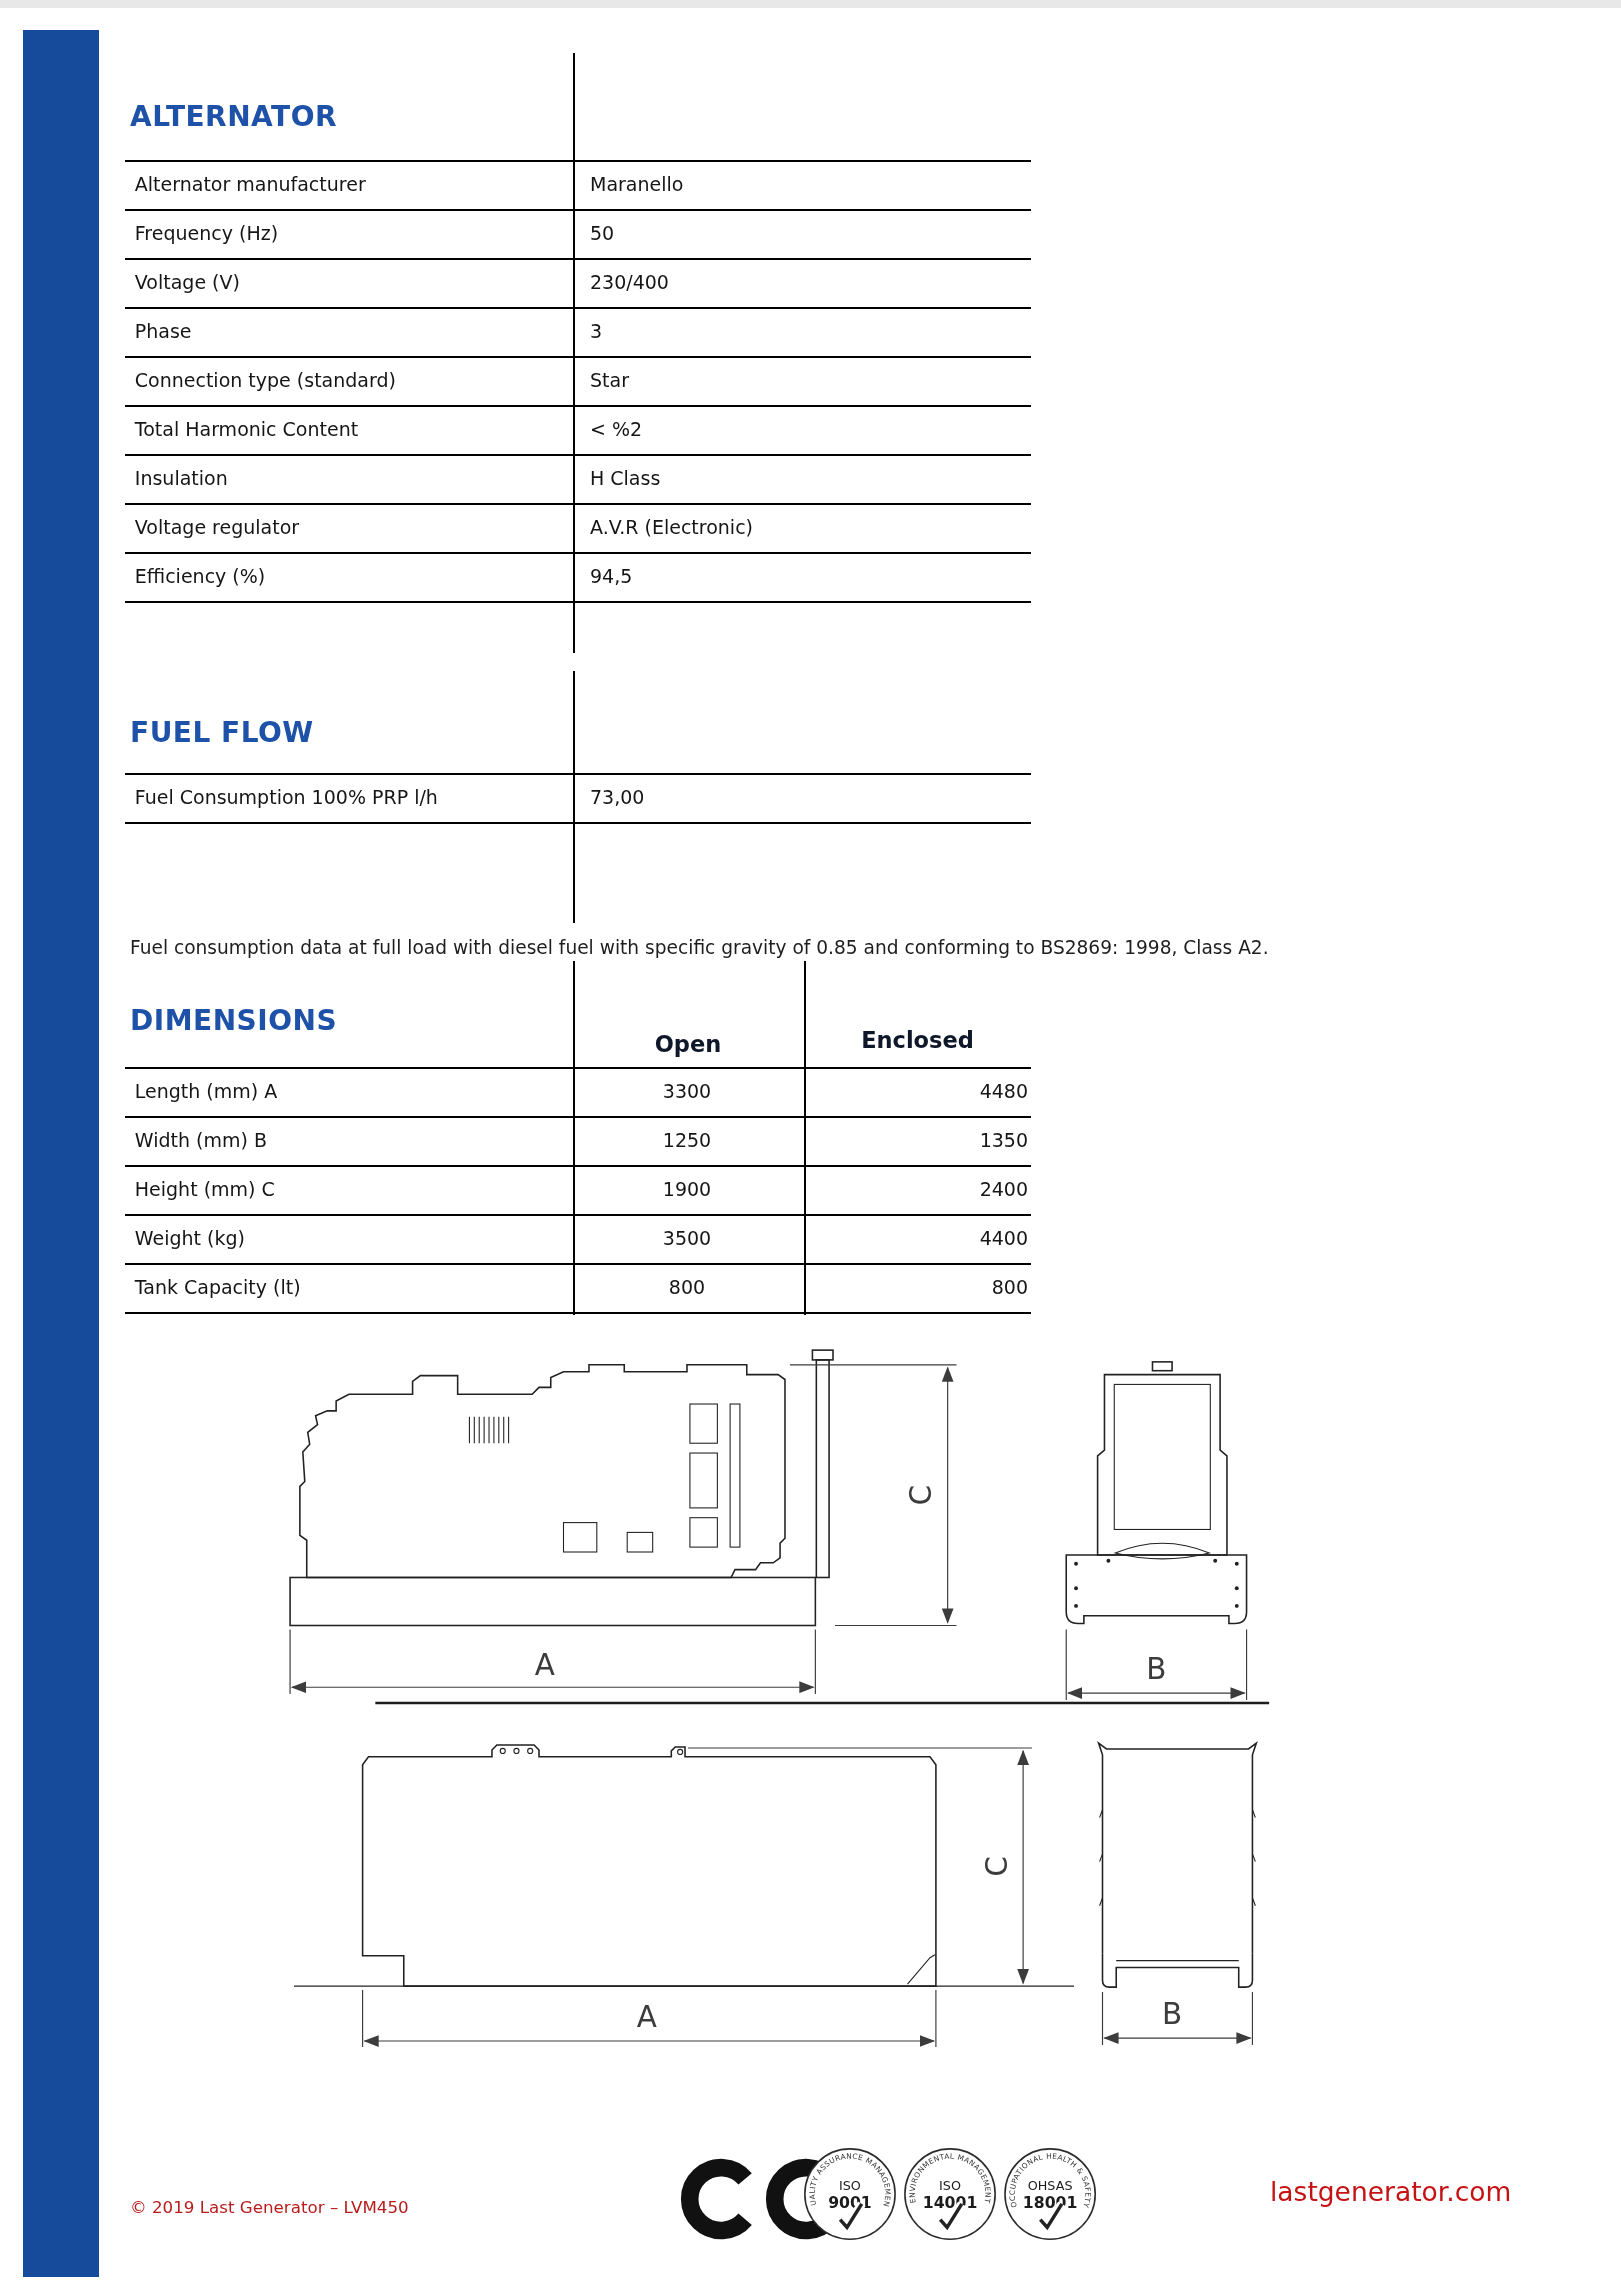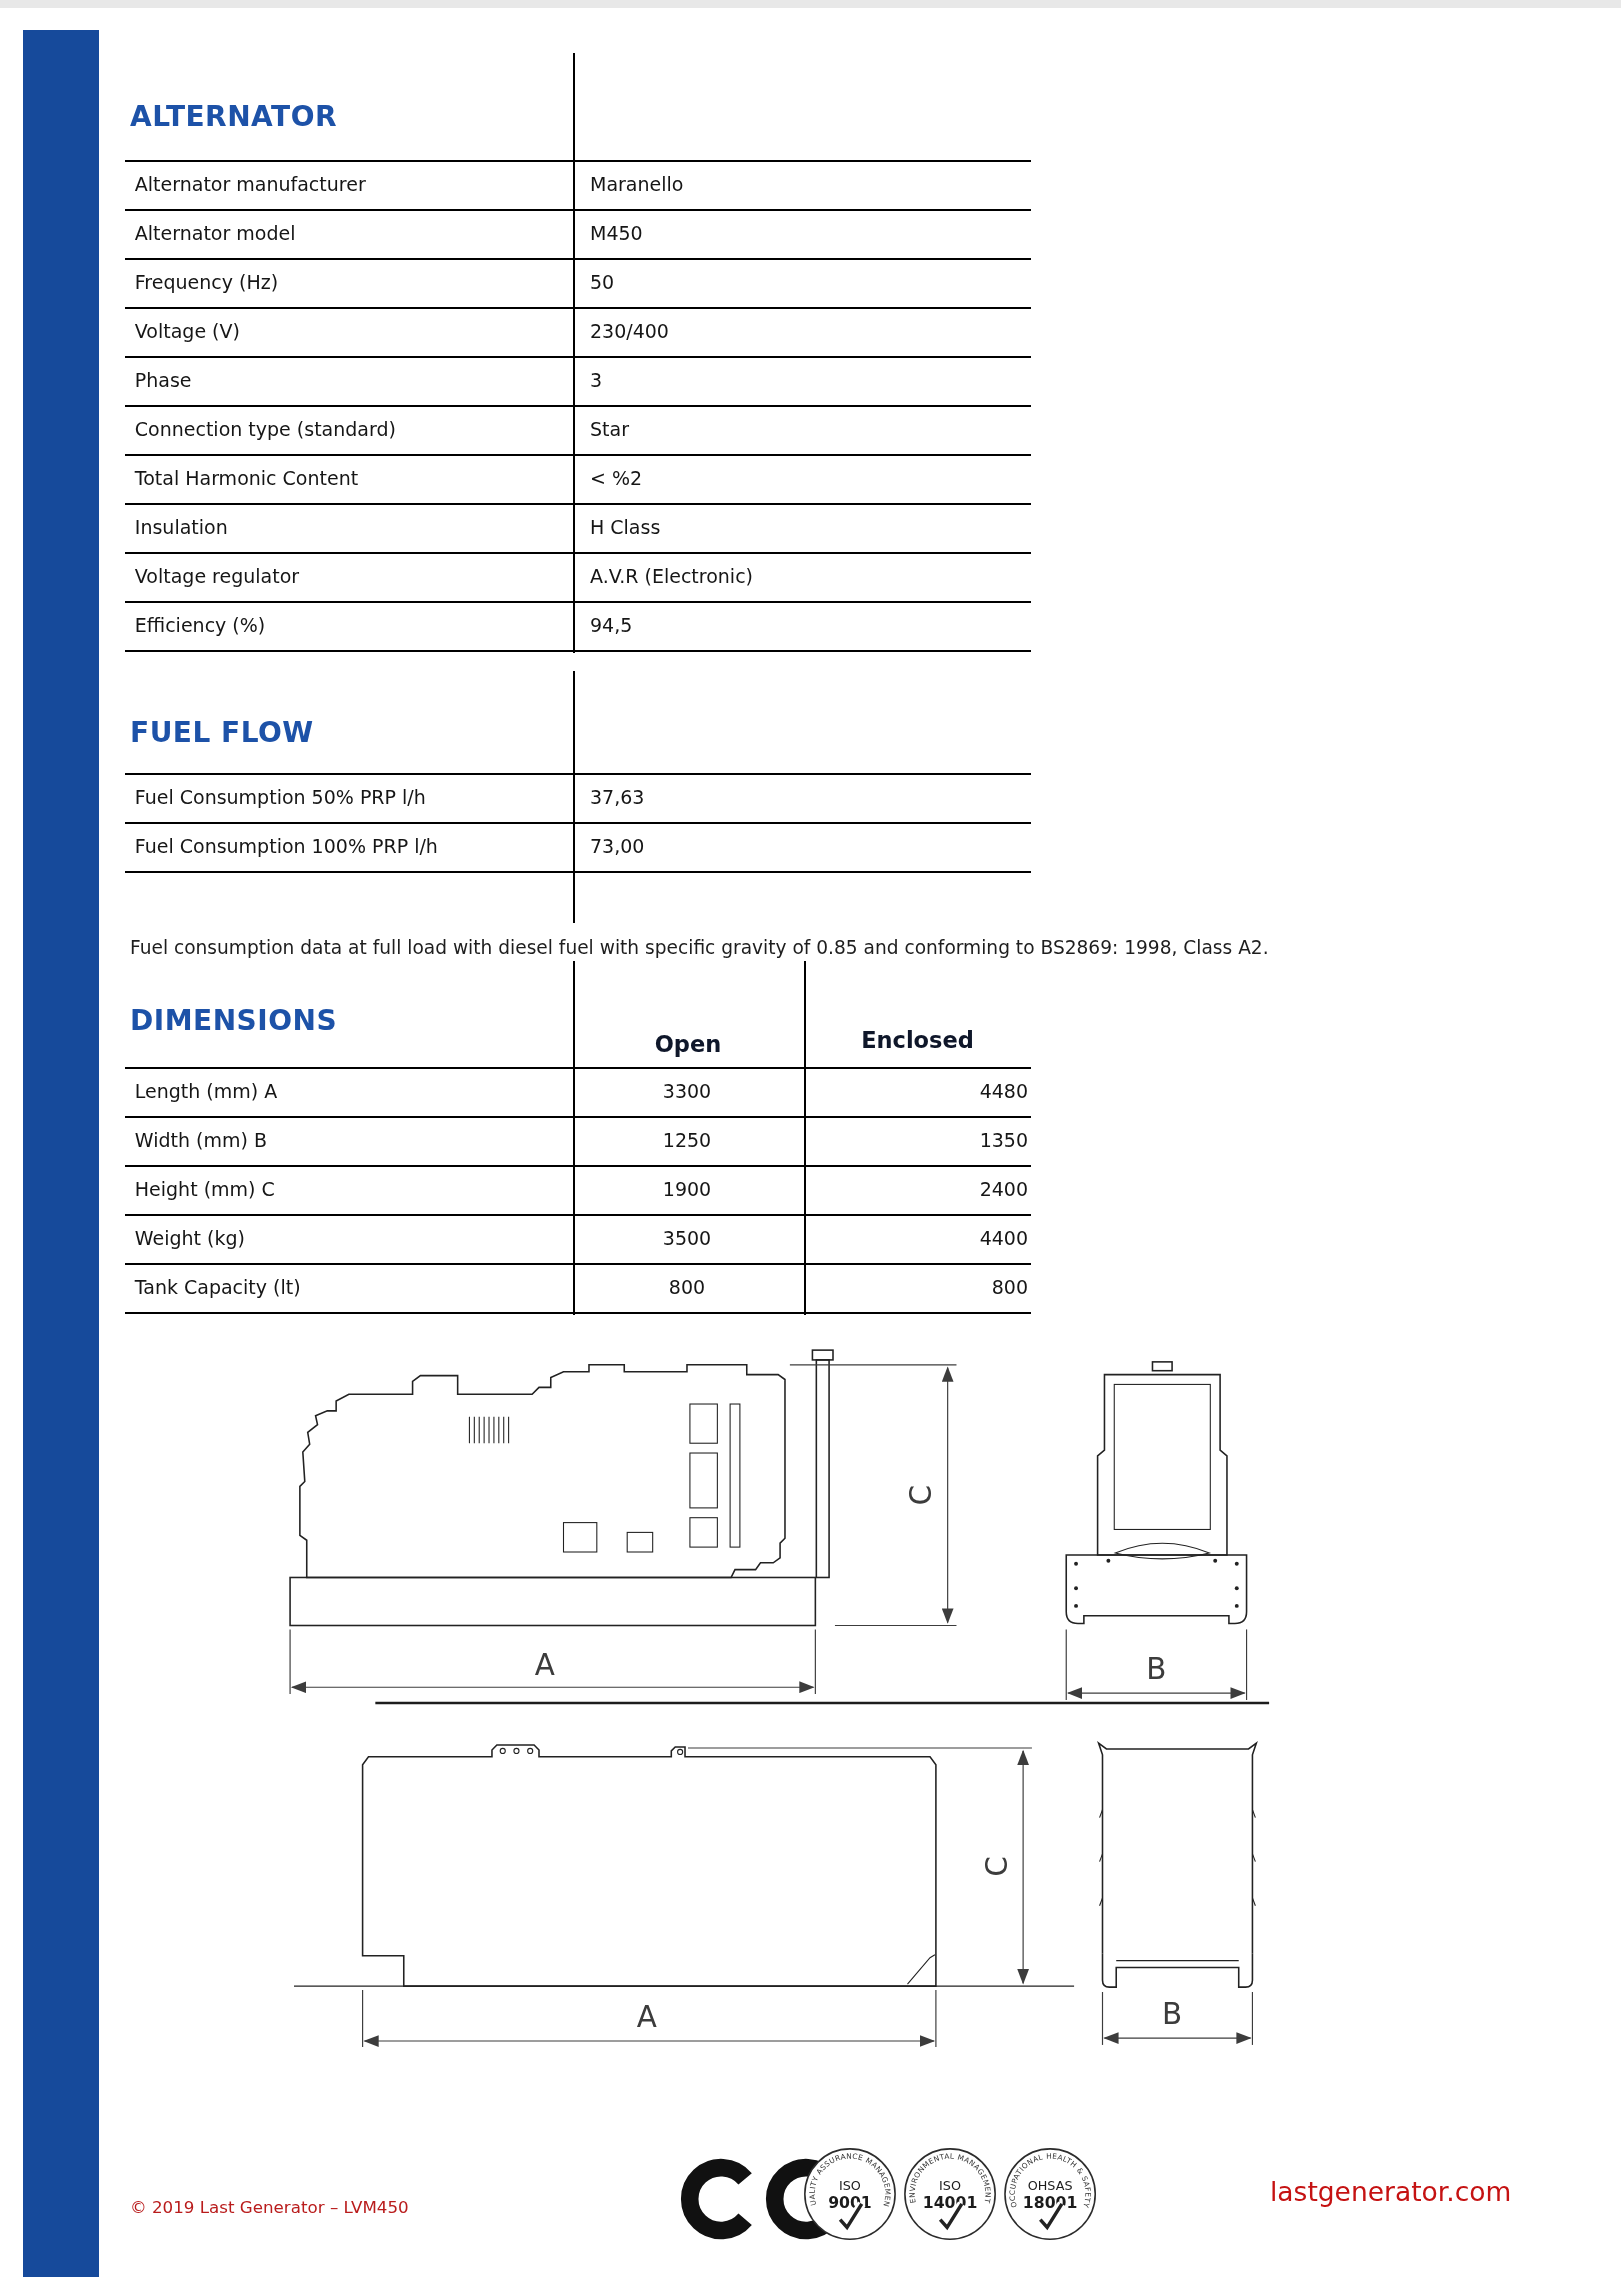--- a/index.html
+++ b/index.html
@@ -49,24 +49,20 @@
   <div class="sidebar"></div>
 
   <div class="sec-title t-alt">ALTERNATOR</div>
   <div class="vline v-alt"></div>
   <div class="tbl tbl-alt">
     <div class="trow">
       <span class="tlabel">Alternator manufacturer</span>
       <span class="tval">Maranello</span>
     </div>
     <div class="trow">
-      <span class="tlabel">Alternator model</span>
-      <span class="tval">M450</span>
-    </div>
-    <div class="trow">
       <span class="tlabel">Frequency (Hz)</span>
       <span class="tval">50</span>
     </div>
     <div class="trow">
       <span class="tlabel">Voltage (V)</span>
       <span class="tval">230/400</span>
     </div>
     <div class="trow">
       <span class="tlabel">Phase</span>
       <span class="tval">3</span>
@@ -89,24 +85,20 @@
     </div>
     <div class="trow">
       <span class="tlabel">Efficiency (%)</span>
       <span class="tval">94,5</span>
     </div>
   </div>
 
   <div class="sec-title t-fuel">FUEL FLOW</div>
   <div class="vline v-fuel"></div>
   <div class="tbl tbl-fuel">
-    <div class="trow">
-      <span class="tlabel">Fuel Consumption 50% PRP  l/h</span>
-      <span class="tval">37,63</span>
-    </div>
     <div class="trow">
       <span class="tlabel">Fuel Consumption 100% PRP  l/h</span>
       <span class="tval">73,00</span>
     </div>
   </div>
   <div class="note">Fuel consumption data at full load with diesel fuel with specific gravity of 0.85 and conforming to BS2869: 1998, Class A2.</div>
 
   <div class="sec-title t-dim">DIMENSIONS</div>
   <div class="colhead ch-open">Open</div>
   <div class="colhead ch-enc">Enclosed</div>

